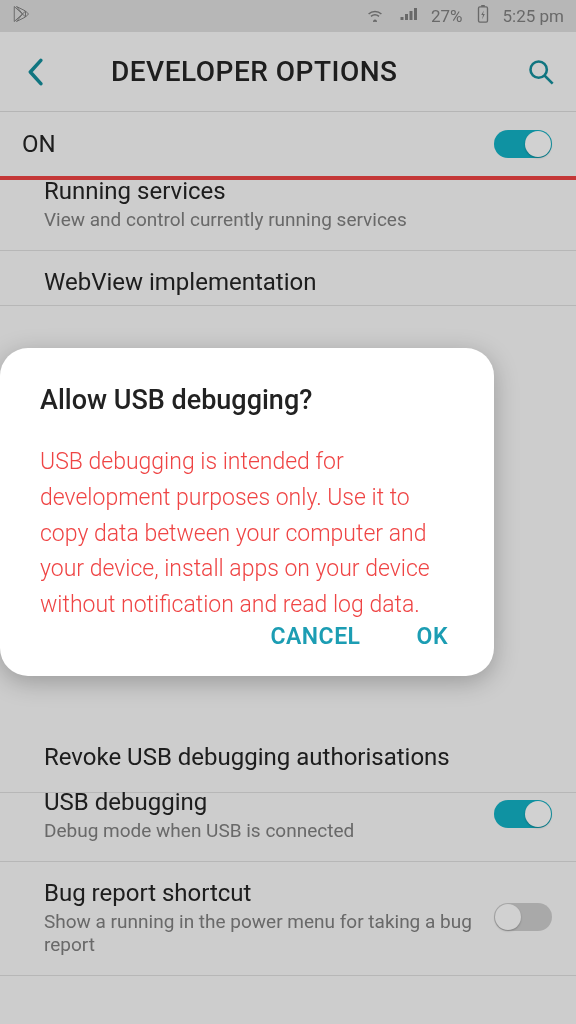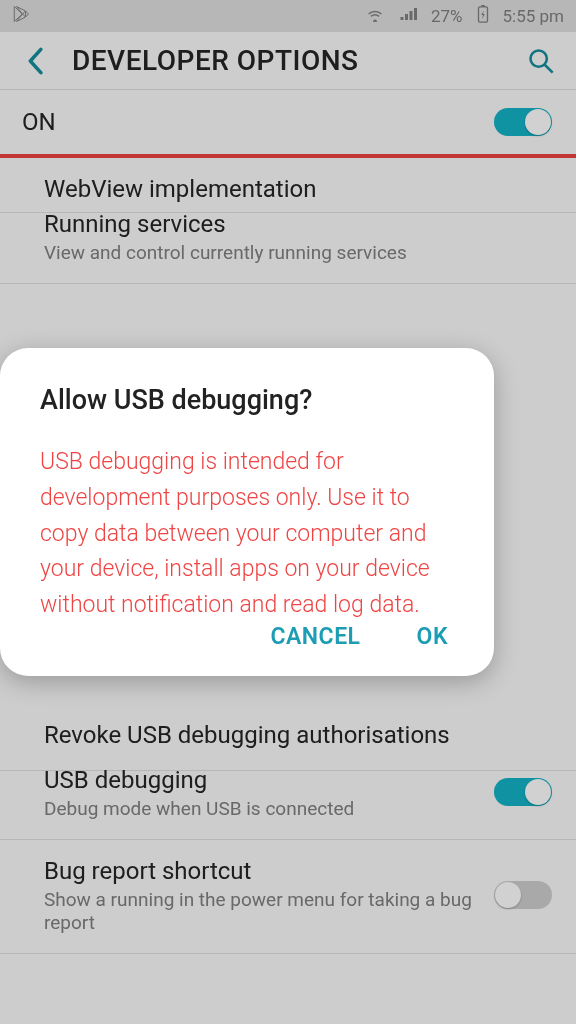--- a/index.html
+++ b/index.html
@@ -13,26 +13,27 @@
     justify-content: space-between;
     padding: 0 12px;
     color: #808080;
     font-size: 17px;
   }
   .status-left svg { width: 18px; height: 18px; fill: #808080; }
   .status-right { display: flex; align-items: center; gap: 14px; }
   .status-right svg { fill: #808080; }
 
   .app-bar {
-    height: 58px;
+    height: 80px;
     background: #fafafa;
     border-bottom: 1px solid #ddd;
     display: flex;
     align-items: center;
     padding: 0 20px;
+    gap: 39px;
   }
   .back-btn { width: 30px; height: 30px; color: #148f9d; display:flex; align-items:center; justify-content:center; }
   .app-title {
     flex: 1;
     margin-left: 22px;
     font-size: 28px;
     font-weight: 500;
     color: #252525;
     letter-spacing: 0.5px;
   }
@@ -131,21 +132,21 @@
           </svg>
       </span>
       <span>27%</span>
       <span>
         <svg width="12" height="18" viewBox="0 0 12 20">
             <rect x="1" y="2" width="10" height="17" rx="1.5" fill="none" stroke="#808080" stroke-width="1.5"></rect>
             <rect x="4" y="0" width="4" height="2" fill="#808080"></rect>
             <path d="M7 6 L4 11 L6 11 L5 16 L8 10 L6 10 Z" fill="#808080"></path>
           </svg>
       </span>
-      <span>5:55 pm</span>
+      <span>5:25 pm</span>
     </div>
   </div>
 
   <div class="app-bar">
     <div class="back-btn">
       <svg width="18" height="28" viewBox="0 0 14 24" fill="none" stroke="#148f9d" stroke-width="3" stroke-linecap="round" stroke-linejoin="round">
           <polyline points="12,2 3,12 12,22"></polyline>
         </svg>
     </div>
     <div class="app-title">DEVELOPER OPTIONS</div>
@@ -156,27 +157,27 @@
         </svg>
     </div>
   </div>
 
   <div class="content">
     <div class="toggle-row">
       <span class="toggle-label">ON</span>
       <span class="toggle"></span>
     </div>
 
-    <div class="list-item" style="padding-bottom:6px;">
-      <div class="item-title">WebView implementation</div>
-    </div>
-
     <div class="list-item partial-top">
       <div class="item-title">Running services</div>
       <div class="item-sub">View and control currently running services</div>
+    </div>
+
+    <div class="list-item" style="padding-bottom:6px;">
+      <div class="item-title">WebView implementation</div>
     </div>
 
     <div style="height:420px"></div>
 
     <div class="list-item">
       <div class="item-title">Revoke USB debugging authorisations</div>
     </div>
 
     <div class="list-item with-toggle" style="padding-top:10px;">
       <div class="text-col">

